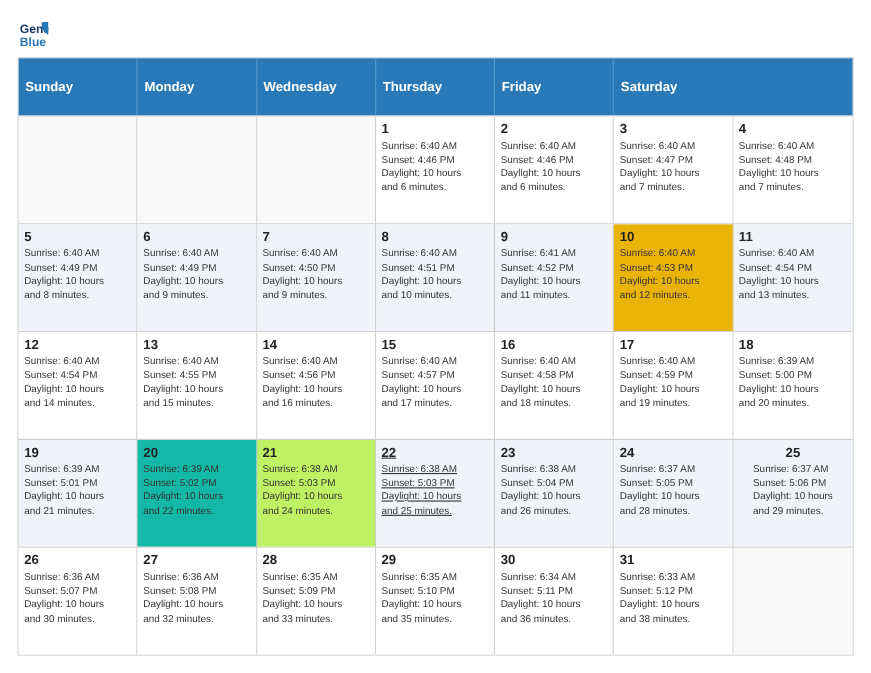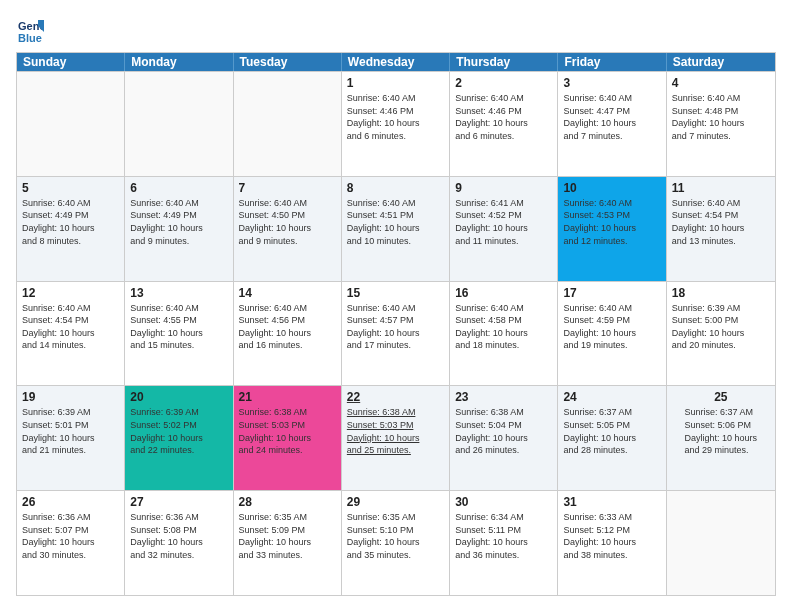--- a/index.html
+++ b/index.html
@@ -52,21 +52,21 @@
     }
     .cal-header {
       display: grid;
       grid-template-columns: repeat(7, 1fr);
       background: #2979b8;
     }
     .cal-header-cell {
       color: #fff;
       font-size: 12px;
       font-weight: bold;
-      padding: 2px 6px;
+      padding: 19px 6px;
       text-align: left;
       border-right: 1px solid #5599cc;
     }
     .cal-header-cell:last-child { border-right: none; }
     .cal-body {
       flex: 1;
       display: flex;
       flex-direction: column;
     }
     .cal-row {
@@ -119,21 +119,20 @@
     <div class="title-block">
       <div class="month-title"></div>
       <div class="subtitle"></div>
     </div>
   </div>
 
   <div class="calendar">
     <div class="cal-header">
     <div class="cal-header-cell">Sunday</div>
         <div class="cal-header-cell">Monday</div>
-        <div class="cal-header-cell">Tuesday</div>
         <div class="cal-header-cell">Wednesday</div>
         <div class="cal-header-cell">Thursday</div>
         <div class="cal-header-cell">Friday</div>
         <div class="cal-header-cell">Saturday</div>
       </div>
     <div class="cal-body">
     <div class="cal-row">
           <div class="cal-cell empty"></div>
           <div class="cal-cell empty"></div>
           <div class="cal-cell empty"></div>
@@ -168,21 +167,21 @@
             <div class="day-info">Sunrise: 6:40 AM<br>Sunset: 4:50 PM<br>Daylight: 10 hours<br>and 9 minutes.</div>
           </div>
           <div class="cal-cell shaded" style="background-color: rgb(240, 244, 248);">
             <div class="day-num">8</div>
             <div class="day-info">Sunrise: 6:40 AM<br>Sunset: 4:51 PM<br>Daylight: 10 hours<br>and 10 minutes.</div>
           </div>
           <div class="cal-cell shaded" style="background-color: rgb(240, 244, 248);">
             <div class="day-num">9</div>
             <div class="day-info">Sunrise: 6:41 AM<br>Sunset: 4:52 PM<br>Daylight: 10 hours<br>and 11 minutes.</div>
           </div>
-          <div class="cal-cell shaded" style="background-color: #0ea5e9;">
+          <div class="cal-cell shaded" style="background-color: #eab308;">
             <div class="day-num">10</div>
             <div class="day-info">Sunrise: 6:40 AM<br>Sunset: 4:53 PM<br>Daylight: 10 hours<br>and 12 minutes.</div>
           </div>
           <div class="cal-cell shaded" style="background-color: rgb(240, 244, 248);">
             <div class="day-num">11</div>
             <div class="day-info">Sunrise: 6:40 AM<br>Sunset: 4:54 PM<br>Daylight: 10 hours<br>and 13 minutes.</div>
           </div>
         </div>
         <div class="cal-row">
           <div class="cal-cell">
@@ -216,21 +215,21 @@
         </div>
         <div class="cal-row">
           <div class="cal-cell shaded" style="background-color: rgb(240, 244, 248);">
             <div class="day-num">19</div>
             <div class="day-info">Sunrise: 6:39 AM<br>Sunset: 5:01 PM<br>Daylight: 10 hours<br>and 21 minutes.</div>
           </div>
           <div class="cal-cell shaded" style="background-color: #14b8a6;">
             <div class="day-num">20</div>
             <div class="day-info">Sunrise: 6:39 AM<br>Sunset: 5:02 PM<br>Daylight: 10 hours<br>and 22 minutes.</div>
           </div>
-          <div class="cal-cell shaded" style="background-color: #ec4899;">
+          <div class="cal-cell shaded" style="background-color: #bef264;">
             <div class="day-num">21</div>
             <div class="day-info">Sunrise: 6:38 AM<br>Sunset: 5:03 PM<br>Daylight: 10 hours<br>and 24 minutes.</div>
           </div>
           <div class="cal-cell shaded" style="background-color: rgb(240, 244, 248); text-decoration: underline;">
             <div class="day-num">22</div>
             <div class="day-info">Sunrise: 6:38 AM<br>Sunset: 5:03 PM<br>Daylight: 10 hours<br>and 25 minutes.</div>
           </div>
           <div class="cal-cell shaded" style="background-color: rgb(240, 244, 248);">
             <div class="day-num">23</div>
             <div class="day-info">Sunrise: 6:38 AM<br>Sunset: 5:04 PM<br>Daylight: 10 hours<br>and 26 minutes.</div>

